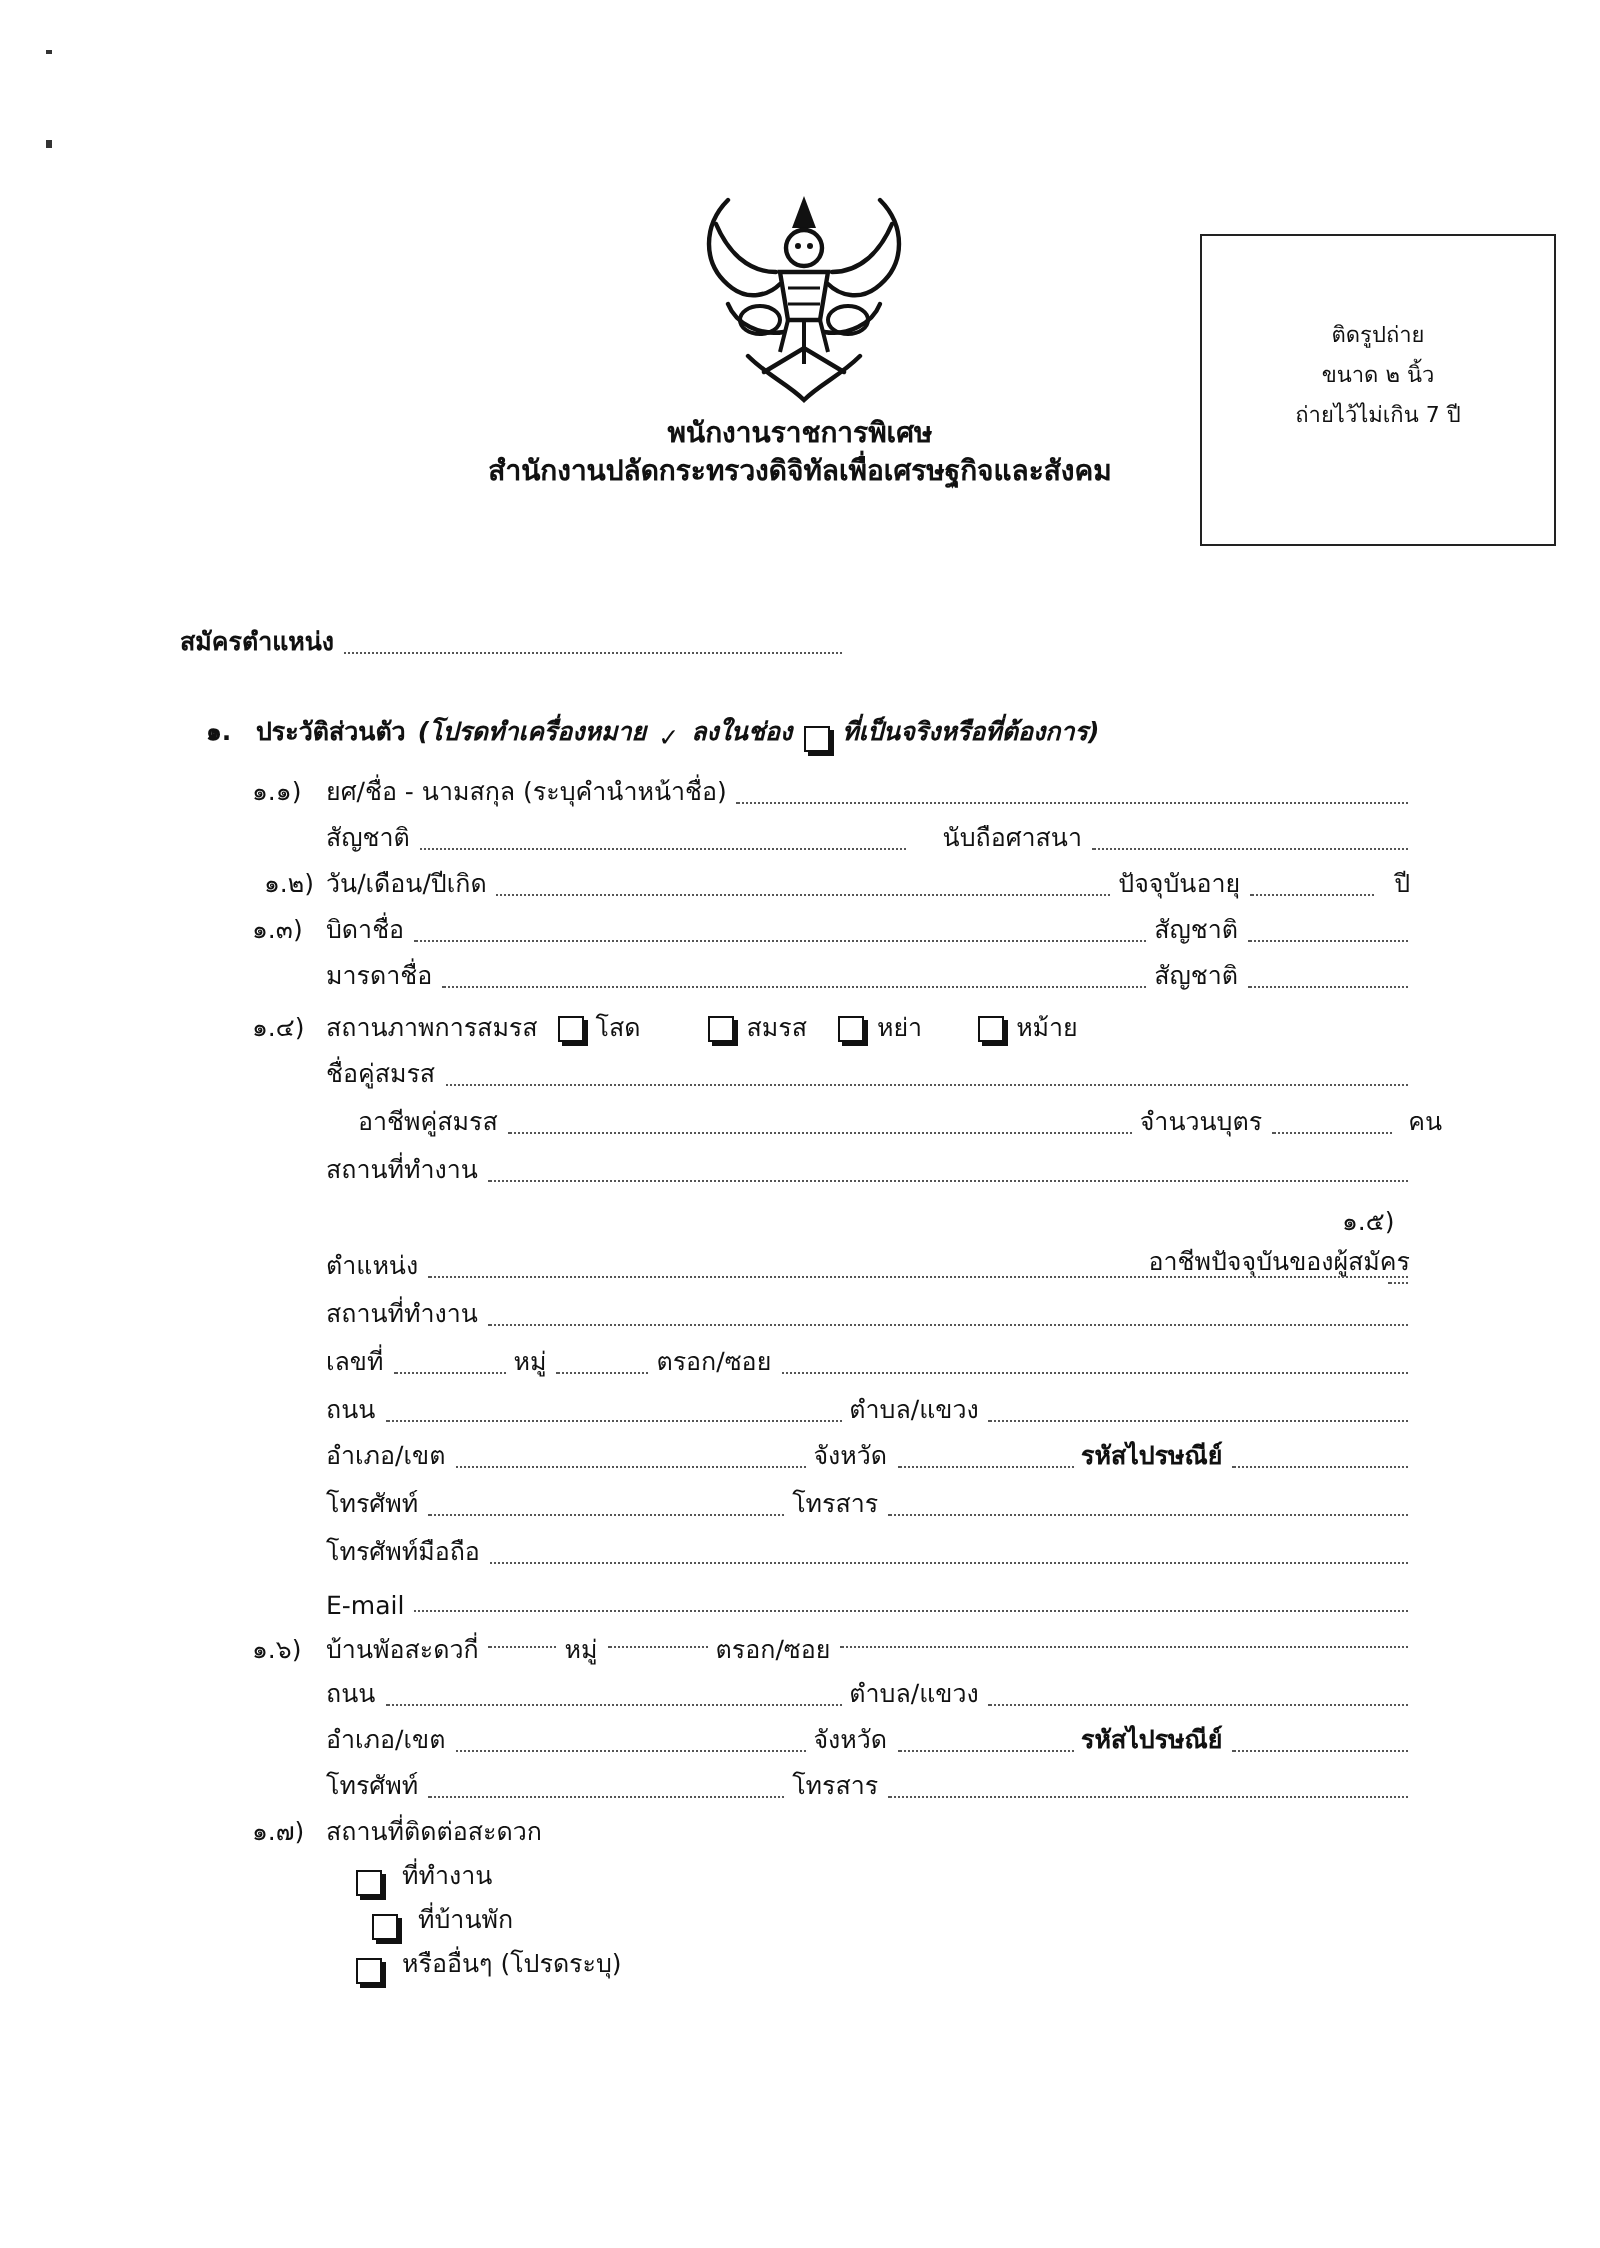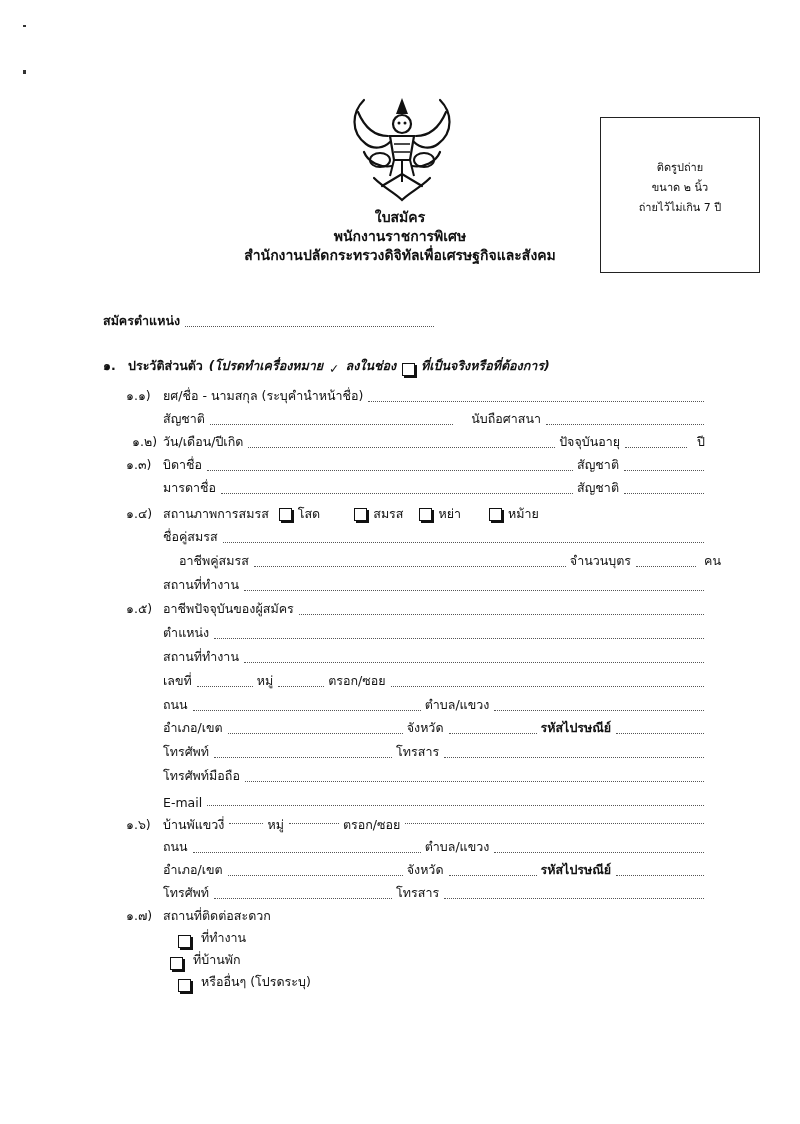--- a/index.html
+++ b/index.html
@@ -2,21 +2,21 @@
 <html><head>
 <meta charset="utf-8">
 <style>
   html, body { margin:0; padding:0; background:#ffffff; }
   body { width:800px; height:1124px; position:relative; overflow:hidden;
          font-family:"DejaVu Sans", sans-serif; color:#111; }
   .speck { position:absolute; background:#333; }
   .garuda { position:absolute; left:344px; top:92px; width:116px; height:112px; }
   .title-block { position:absolute; left:230px; top:208px; width:340px; text-align:center;
                  font-weight:bold; font-size:14px; line-height:19px; }
-  .photo-box { position:absolute; left:600px; top:117px; width:160px; height:156px;
+  .photo-box { position:absolute; left:600px; top:117px; width:178px; height:156px;
                border:1.5px solid #222; box-sizing:border-box; text-align:center;
                font-size:11px; line-height:20px; padding-top:40px; }
   .row { position:absolute; display:flex; align-items:flex-end; font-size:12.5px;
          height:18px; white-space:nowrap; }
   .lbl { flex:0 0 auto; padding:0 3px 0 0; }
   .num { flex:0 0 auto; width:53px; }
   .dots { flex:1 1 auto; border-bottom:1px dotted #555; height:1px; margin:0 4px 4px 2px; min-width:10px; }
   .dots.fixed { flex:0 0 auto; }
   .bold { font-weight:bold; }
   .ital { font-style:italic; }
@@ -46,32 +46,31 @@
   <circle cx="55" cy="31" r="1.5" fill="#111"></circle>
     <circle cx="61" cy="31" r="1.5" fill="#111"></circle>
   <path d="M46 44 L70 44 L66 68 L50 68 Z" fill="none" stroke="#111" stroke-width="2.2"></path>
   <path d="M50 52 L66 52 M50 60 L66 60" stroke="#111" stroke-width="1.6"></path>
   <ellipse cx="36" cy="68" rx="10" ry="7" fill="none" stroke="#111" stroke-width="2"></ellipse>
   <ellipse cx="80" cy="68" rx="10" ry="7" fill="none" stroke="#111" stroke-width="2"></ellipse>
   <path d="M50 68 L46 84 M66 68 L70 84 M58 68 L58 90" stroke="#111" stroke-width="2"></path>
 </svg>
 
 <div class="title-block">
-  <div>ใบสมัคร</div>
   <div>พนักงานราชการพิเศษ</div>
   <div>สำนักงานปลัดกระทรวงดิจิทัลเพื่อเศรษฐกิจและสังคม</div>
 </div>
 
 <div class="photo-box">
   <div>ติดรูปถ่าย</div>
   <div>ขนาด ๒ นิ้ว</div>
   <div>ถ่ายไว้ไม่เกิน 7 ปี</div>
 </div>
 
-<div class="row bold" style="left:103px;top:313px;width:335px;">
+<div class="row bold" style="left:90px;top:313px;width:335px;">
   <span class="lbl">สมัครตำแหน่ง</span>
   <span class="dots"></span>
 </div>
 
 <div class="row bold" style="left:103px;top:358px;width:560px;">
   <span class="lbl" style="width:22px;">๑.</span>
   <span class="lbl" style="padding-right:6px;">ประวัติส่วนตัว</span>
   <span class="lbl ital" style="padding-right:6px;text-align:right;">(โปรดทำเครื่องหมาย</span>
   <span class="lbl" style="padding-right:6px;">✓</span>
   <span class="lbl ital" style="padding-right:4px;">ลงในช่อง</span>
@@ -143,21 +142,21 @@
   <span class="dots"></span>
   <span class="lbl">จำนวนบุตร</span>
   <span class="dots fixed" style="width:60px;"></span>
   <span class="lbl" style="padding-left:4px;">คน</span>
 </div>
 <div class="row" style="left:163px;top:577px;width:545px;">
   <span class="lbl">สถานที่ทำงาน</span>
   <span class="dots"></span>
 </div>
 
-<div class="row" style="left:126px;top:601px;width:582px;">
+<div class="row" style="left:126px;top:601px;width:582px;flex-direction:column;">
   <span class="num" style="width:37px;">๑.๕)</span>
   <span class="lbl">อาชีพปัจจุบันของผู้สมัคร</span>
   <span class="dots"></span>
 </div>
 <div class="row" style="left:163px;top:625px;width:545px;">
   <span class="lbl">ตำแหน่ง</span>
   <span class="dots"></span>
 </div>
 <div class="row" style="left:163px;top:649px;width:545px;">
   <span class="lbl">สถานที่ทำงาน</span>
@@ -195,21 +194,21 @@
   <span class="lbl">โทรศัพท์มือถือ</span>
   <span class="dots"></span>
 </div>
 <div class="row" style="left:163px;top:792px;width:545px;">
   <span class="lbl">E-mail</span>
   <span class="dots"></span>
 </div>
 
 <div class="row" style="left:126px;top:816px;width:582px;align-items:center;">
   <span class="num" style="width:37px;">๑.๖)</span>
-  <span class="lbl">บ้านพัแขวงี่</span>
+  <span class="lbl">บ้านพัอสะดวกี่</span>
   <span class="dots fixed" style="width:34px;"></span>
   <span class="lbl">หมู่</span>
   <span class="dots fixed" style="width:50px;"></span>
   <span class="lbl">ตรอก/ซอย</span>
   <span class="dots"></span>
 </div>
 <div class="row" style="left:163px;top:839px;width:545px;">
   <span class="lbl">ถนน</span>
   <span class="dots fixed" style="width:228px;"></span>
   <span class="lbl">ตำบล/แขวง</span>
@@ -231,20 +230,20 @@
 </div>
 
 <div class="row" style="left:126px;top:908px;width:400px;">
   <span class="num" style="width:37px;">๑.๗)</span>
   <span class="lbl">สถานที่ติดต่อสะดวก</span>
 </div>
 <div class="row" style="left:176px;top:930px;width:300px;">
   <span class="cb" style="margin-right:10px;"></span>
   <span>ที่ทำงาน</span>
 </div>
-<div class="row" style="left:168px;top:952px;width:300px;">
+<div class="row" style="left:184px;top:952px;width:300px;">
   <span class="cb" style="margin-right:10px;"></span>
   <span>ที่บ้านพัก</span>
 </div>
 <div class="row" style="left:176px;top:974px;width:300px;">
   <span class="cb" style="margin-right:10px;"></span>
   <span>หรืออื่นๆ (โปรดระบุ)</span>
 </div>
 
 </body></html>

